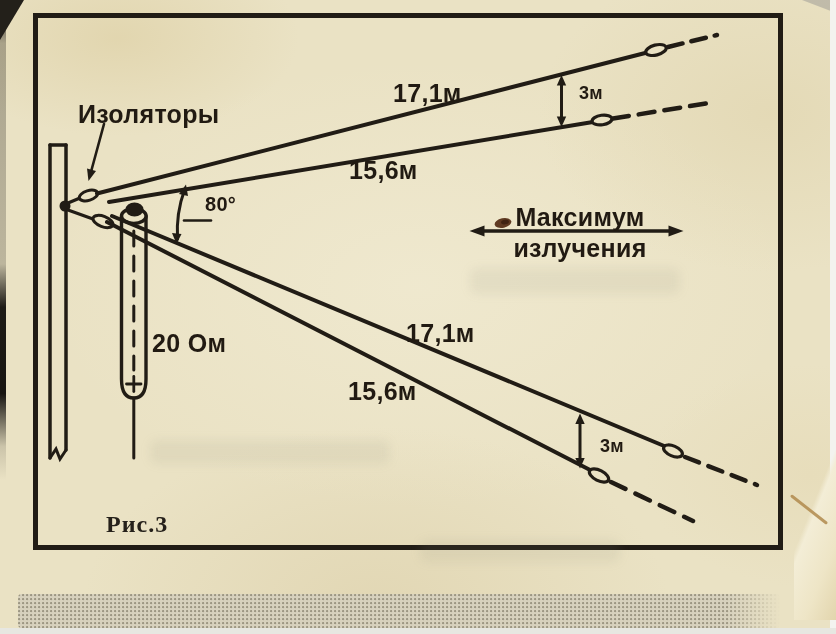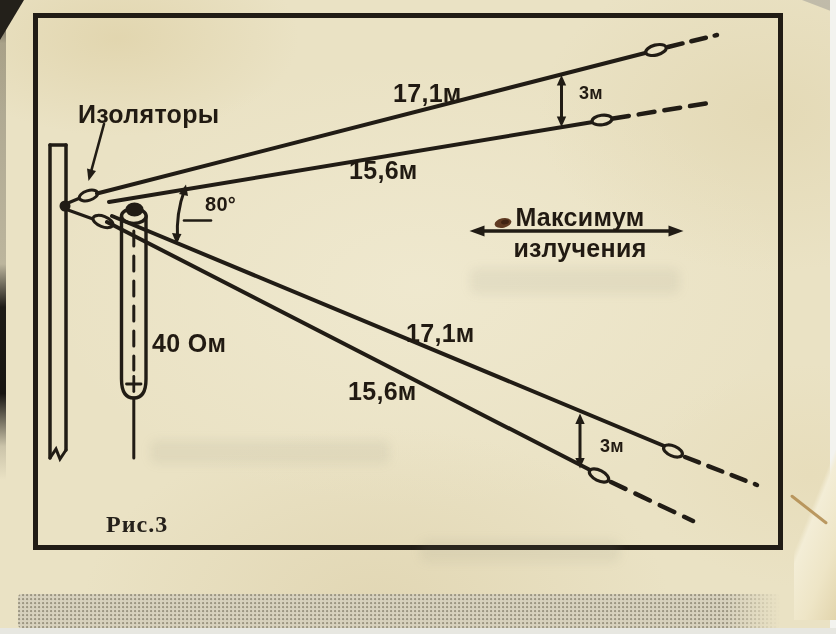--- a/index.html
+++ b/index.html
@@ -165,21 +165,21 @@
         <ellipse cx="505" cy="222" rx="4" ry="2.4" transform="rotate(-12 505 222)" fill="#402313" stroke="none"></ellipse>
       </g>
     </g>
   </svg>
 
   <div class="lbl" style="left:78px;top:101px;">Изоляторы</div>
   <div class="lbl" style="left:393px;top:80px;">17,1м</div>
   <div class="lbl" style="left:349px;top:157px;">15,6м</div>
   <div class="lbl small" style="left:567px;top:84px;">3м</div>
   <div class="lbl" style="left:194px;top:193px;font-size:20px;margin-left:11px;">80°</div>
-  <div class="lbl" style="left:152px;top:330px;">40 Ом</div>
+  <div class="lbl" style="left:152px;top:330px;">20 Ом</div>
   <div class="lbl center" style="left:500px;top:235px;">излучения</div>
   <div class="lbl center" style="left:500px;top:204px;">Максимум</div>
   <div class="lbl" style="left:406px;top:320px;">17,1м</div>
   <div class="lbl" style="left:348px;top:378px;">15,6м</div>
   <div class="lbl small" style="left:588px;top:437px;">3м</div>
   <div class="caption" style="left:106px;top:511px;">Рис.3</div>
 
   <div class="abs edge-left"></div>
   <div class="abs corner-tl"></div>
   <div class="abs corner-tr"></div>

